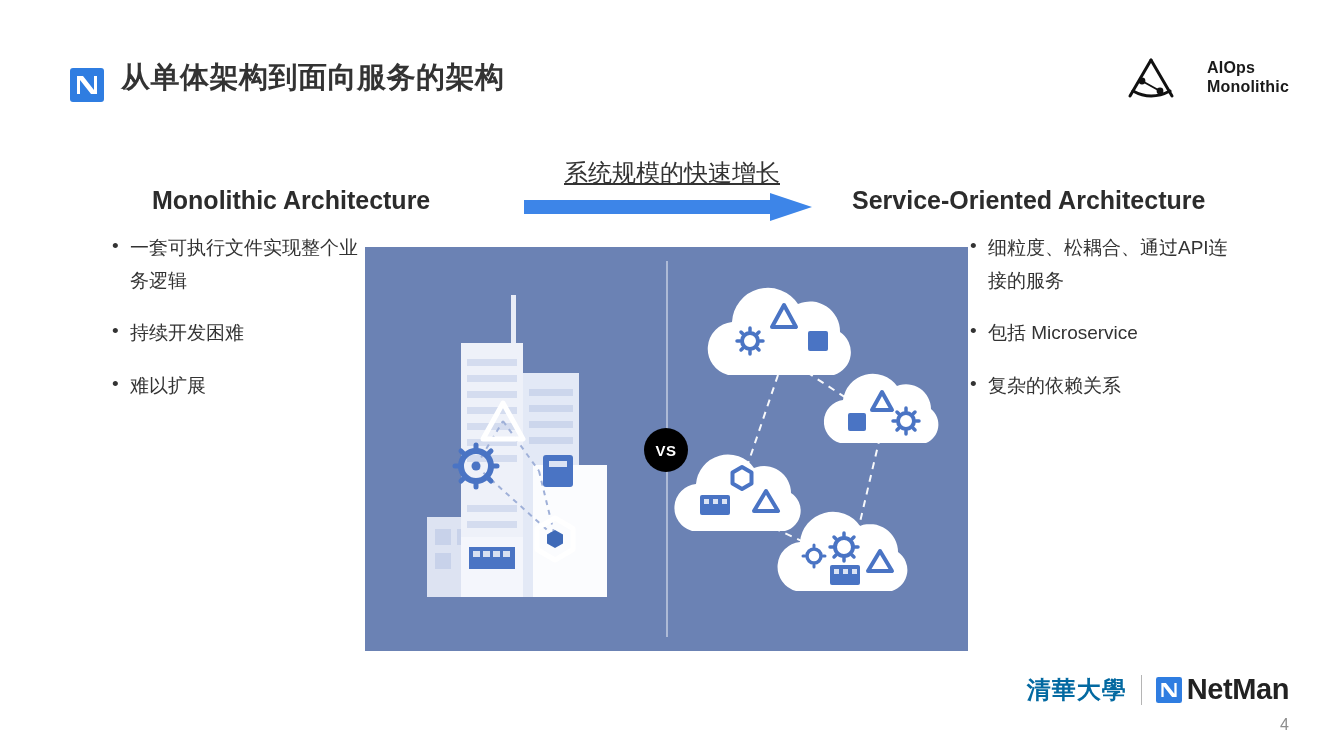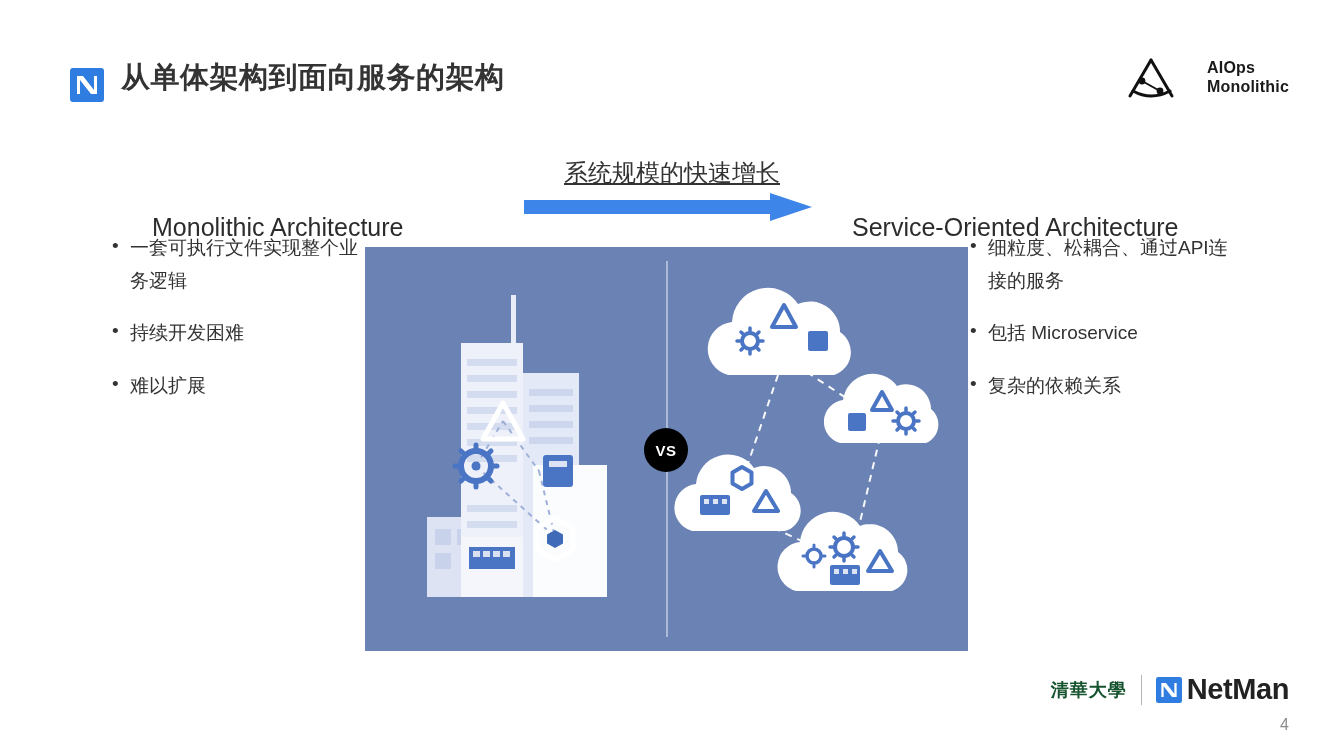--- a/index.html
+++ b/index.html
@@ -53,24 +53,23 @@
     font-weight: bold;
     color: #1a1a1a;
     line-height: 1.18;
     letter-spacing: 0.2px;
   }
 
   
   .col-head {
     position: absolute;
     font-size: 25px;
-    font-weight: normal;
+    font-weight: bold;
     color: #2c2c2c;
     white-space: nowrap;
-    margin-top: 27px;
   }
   .col-head.left  { left: 152px; top: 186px; }
   .col-head.right { left: 852px; top: 186px; }
 
   
   .arrow-caption {
     position: absolute;
     left: 564px;
     top: 157px;
     font-size: 24px;
@@ -151,22 +150,22 @@
   .footer {
     position: absolute;
     right: 68px;
     bottom: 44px;
     display: flex;
     align-items: center;
     gap: 14px;
   }
   .footer-thu {
     font-family: "Liberation Serif", serif;
-    font-size: 18px;
-    color: #14532d;
+    font-size: 24px;
+    color: #0369a1;
     font-weight: bold;
     letter-spacing: 1px;
   }
   .footer-sep {
     width: 1px;
     height: 30px;
     background: #b5b5b5;
   }
   .footer-netman {
     display: flex;

